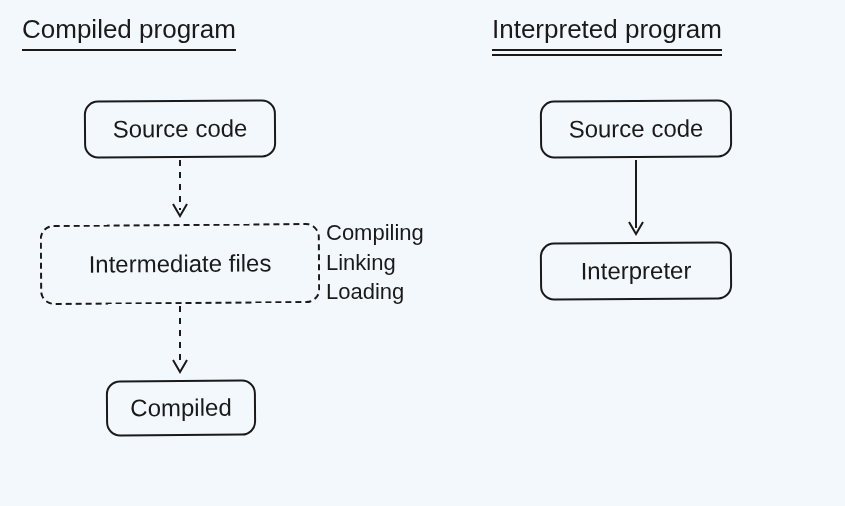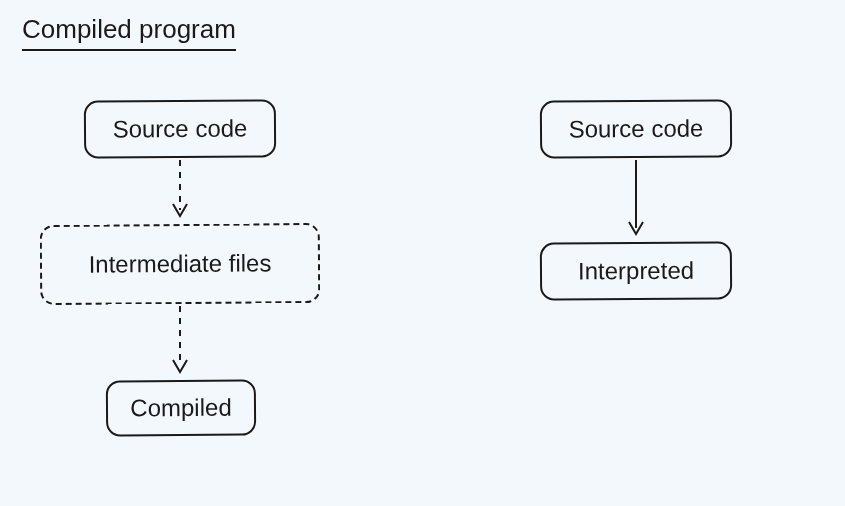--- a/index.html
+++ b/index.html
@@ -75,37 +75,47 @@
 
   <svg class="arrow" style="left:170px; top:158px;" width="20" height="66">
     <line x1="10" y1="2" x2="10" y2="52" stroke="#1a1a1a" stroke-width="2" stroke-dasharray="6,6"></line>
     <polyline points="3,46 10,58 17,46" fill="none" stroke="#1a1a1a" stroke-width="2"></polyline>
   </svg>
 
   <div class="node dashed" style="left:40px; top:224px; width:280px; height:80px;">
     <span>Intermediate files</span>
   </div>
 
+  <div class="anno" style="left:326px; top:218px;">
+    <div>Compiling</div>
+    <div>Linking</div>
+    <div>Loading</div>
+  </div>
 
   <svg class="arrow" style="left:170px; top:304px;" width="20" height="76">
     <line x1="10" y1="2" x2="10" y2="62" stroke="#1a1a1a" stroke-width="2" stroke-dasharray="6,6"></line>
     <polyline points="3,56 10,68 17,56" fill="none" stroke="#1a1a1a" stroke-width="2"></polyline>
   </svg>
 
   <div class="node" style="left:106px; top:380px; width:150px; height:56px;">
     <span>Compiled</span>
   </div>
 
+  <div class="title double" style="left:492px; top:14px;">
+    <span>Interpreted program</span>
+    <div class="underline"></div>
+    <div class="underline2"></div>
+  </div>
 
   <div class="node" style="left:540px; top:100px; width:192px; height:58px;">
     <span>Source code</span>
   </div>
 
   <svg class="arrow" style="left:626px; top:158px;" width="20" height="84">
     <line x1="10" y1="2" x2="10" y2="70" stroke="#1a1a1a" stroke-width="2"></line>
     <polyline points="3,64 10,76 17,64" fill="none" stroke="#1a1a1a" stroke-width="2"></polyline>
   </svg>
 
   <div class="node" style="left:540px; top:242px; width:192px; height:58px;">
-    <span>Interpreted</span>
+    <span>Interpreter</span>
   </div>
 
 </div>
 
 </body></html>

